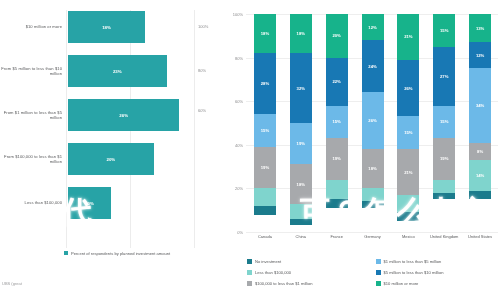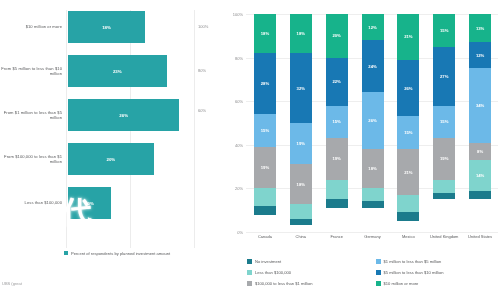--- a/index.html
+++ b/index.html
@@ -313,13 +313,14 @@
         </div>
         <div class="rli">
           <span class="rsw" style="background: rgb(23, 179, 139);"></span>
           <span class="rlt">$10 million or more</span>
         </div>
       </div>
   </div>
 
   <div class="wm wm-a">用户</div>
   <div class="wm wm-b">代</div>
+  <div class="wm wm-d">可？怎么办方</div>
 </div>
 
 </body></html>

